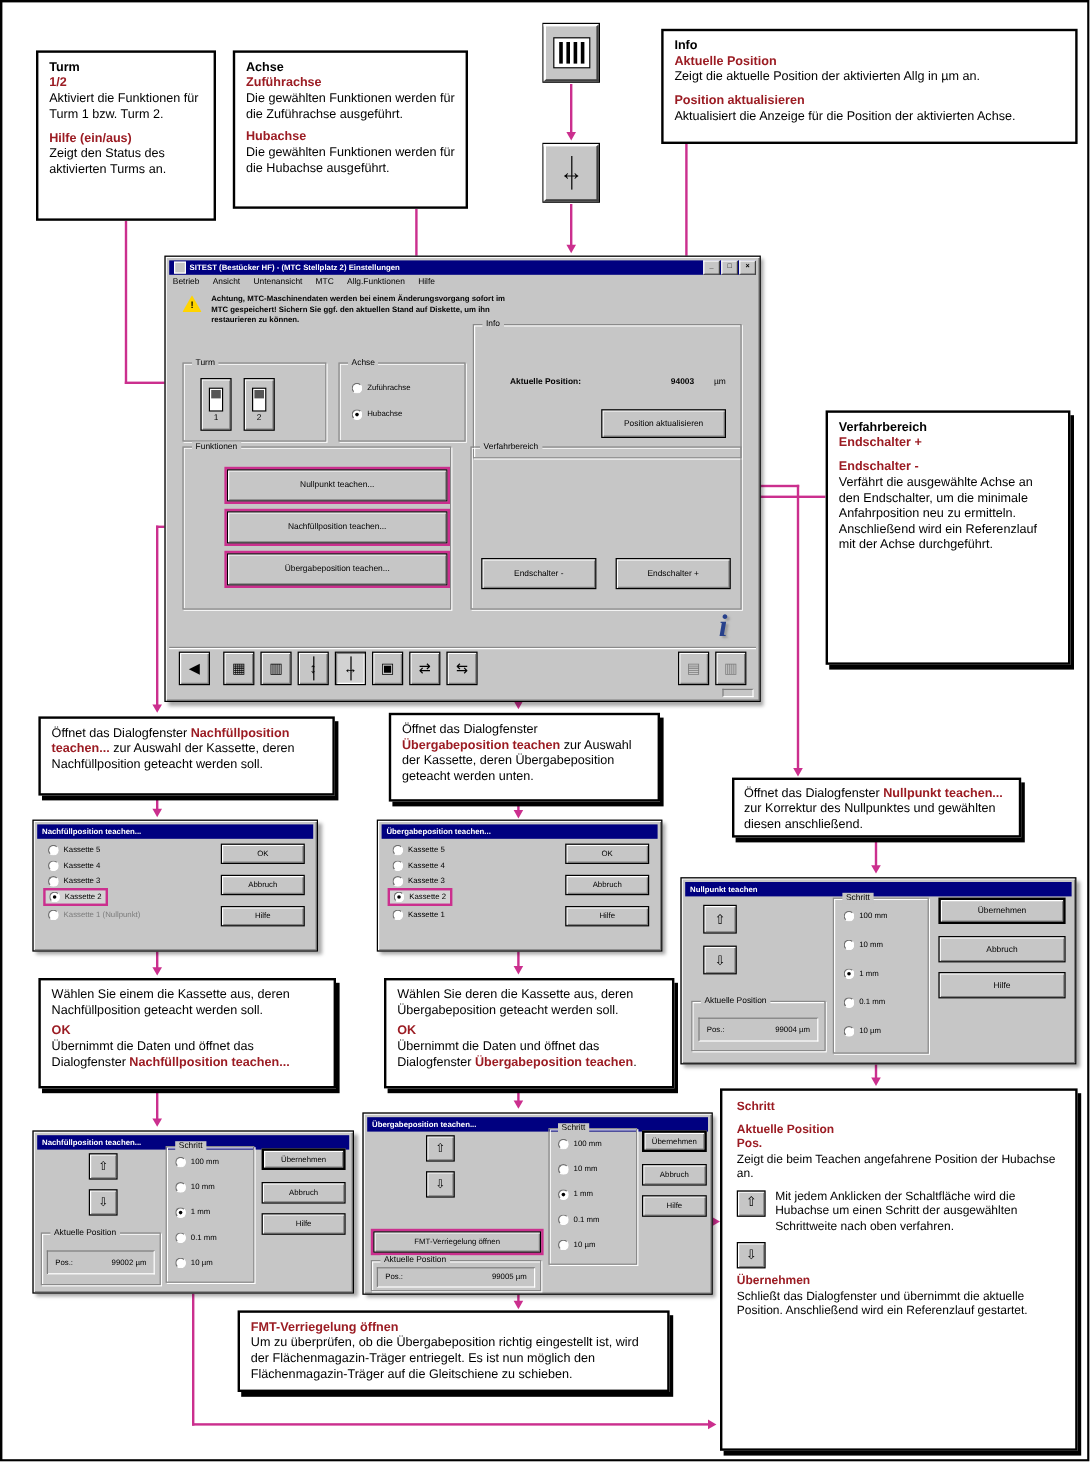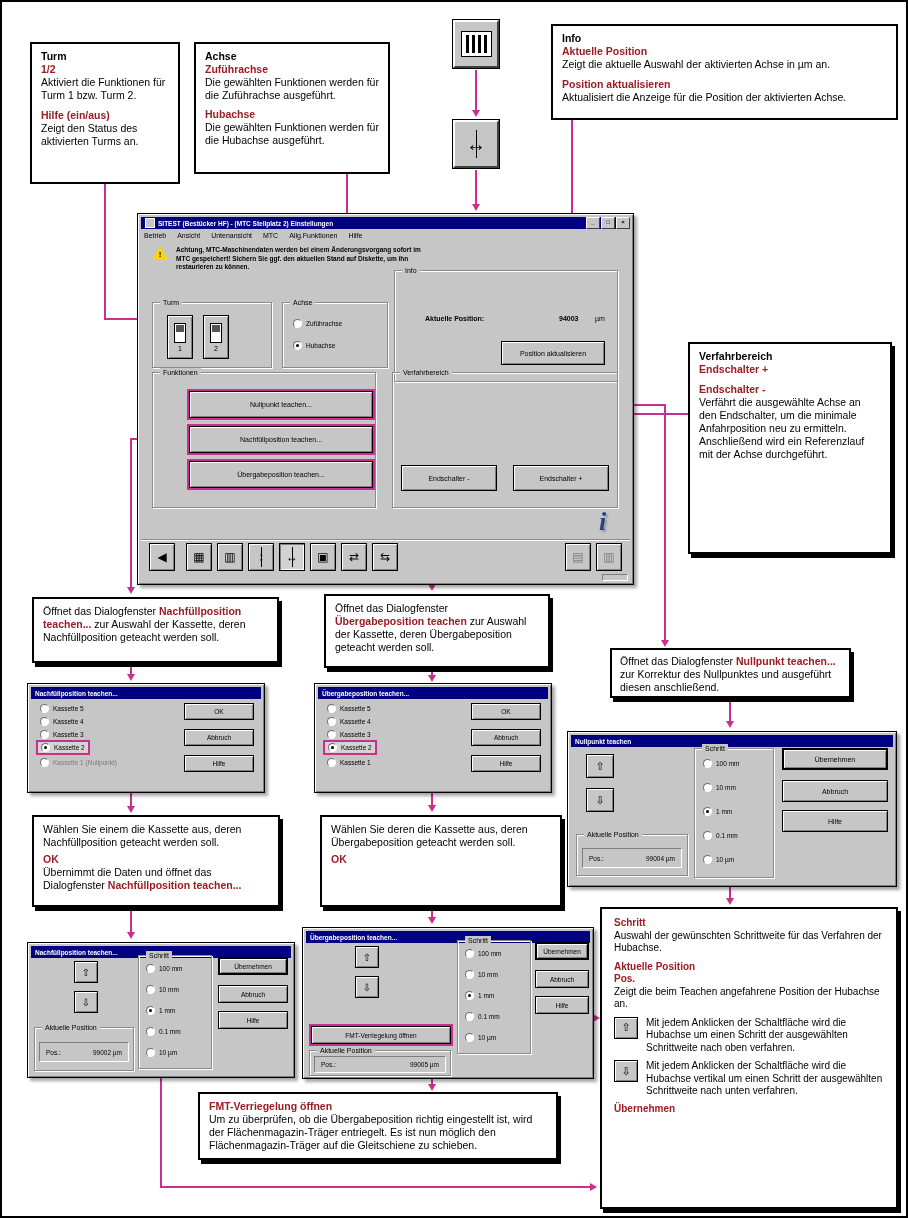--- a/index.html
+++ b/index.html
@@ -133,21 +133,21 @@
         <i></i>
       </span>
   </div>
   <div class="bigbtn" style="left:451px;top:118px">
     <span class="axisbig">↔</span>
   </div>
 
   <div class="co" style="left:549px;top:22px;width:347px;height:96px">
     <div class="b">Info</div>
     <div class="m">Aktuelle Position</div>
-    <div>Zeigt die aktuelle Auswahl der aktivierten Achse in µm an.</div>
+    <div>Zeigt die aktuelle Position der aktivierten Allg in µm an.</div>
     <div class="gap"></div>
     <div class="m">Position aktualisieren</div>
     <div>Aktualisiert die Anzeige für die Position der aktivierten Achse.</div>
   </div>
 
   <div class="win" style="left:135px;top:211px;width:497px;height:372px">
     <div class="dtb">
       <span class="sysicon"></span>
       <span>SITEST (Bestücker HF) - (MTC Stellplatz 2) Einstellungen</span>
       <span class="sp"></span>
@@ -275,25 +275,25 @@
     <div class="gap"></div>
     <div class="m">Endschalter -</div>
     <div>Verfährt die ausgewählte Achse an den Endschalter, um die minimale Anfahrposition neu zu ermitteln. Anschließend wird ein Referenzlauf mit der Achse durchgeführt.</div>
   </div>
 
   <div class="co sh" style="left:30px;top:595px;width:247px;height:66px">
     <span>Öffnet das Dialogfenster </span><span class="m">Nachfüllposition teachen...</span><span> zur Auswahl der Kassette, deren Nachfüllposition geteacht werden soll.</span>
   </div>
 
   <div class="co sh" style="left:322px;top:592px;width:226px;height:74px">
-    <span>Öffnet das Dialogfenster </span><span class="m">Übergabeposition teachen</span><span> zur Auswahl der Kassette, deren Übergabeposition geteacht werden soll.</span>
+    <span>Öffnet das Dialogfenster </span><span class="m">Übergabeposition teachen</span><span> zur Auswahl der Kassette, deren Übergabeposition geteacht werden unten.</span>
   </div>
 
   <div class="co sh" style="left:608px;top:646px;width:241px;height:50px;padding:5px 8px">
-    <span>Öffnet das Dialogfenster </span><span class="m">Nullpunkt teachen...</span><span> zur Korrektur des Nullpunktes und ausgeführt diesen anschließend.</span>
+    <span>Öffnet das Dialogfenster </span><span class="m">Nullpunkt teachen...</span><span> zur Korrektur des Nullpunktes und gewählten diesen anschließend.</span>
   </div>
 
   <div class="win" style="left:25px;top:681px;width:238px;height:110px">
     <div class="dtb">
         <span>Nachfüllposition teachen...</span>
       </div>
     <div class="rrow" style="left:12px;top:20px">
         <span class="radio"></span>
         <span>Kassette 5</span>
       </div>
@@ -361,20 +361,21 @@
 
   <div class="co sh" style="left:30px;top:813px;width:248px;height:92px">
     <div>Wählen Sie einem die Kassette aus, deren Nachfüllposition geteacht werden soll.</div>
     <div class="m" style="margin-top:4px">OK</div>
     <div><span>Übernimmt die Daten und öffnet das Dialogfenster </span><span class="m">Nachfüllposition teachen...</span><span></span></div>
   </div>
 
   <div class="co sh" style="left:318px;top:813px;width:242px;height:92px">
     <div>Wählen Sie deren die Kassette aus, deren Übergabeposition geteacht werden soll.</div>
     <div class="m" style="margin-top:4px">OK</div>
+    <div><span>Übernimmt die Daten und öffnet das Dialogfenster </span><span class="m">Übergabeposition teachen</span><span>.</span></div>
   </div>
 
   <div class="win" style="left:565px;top:729px;width:330px;height:156px">
     <div class="dtb">
         <span>Nullpunkt teachen</span>
       </div>
     <div class="btn" style="left:18px;top:22px;width:28px;height:24px;font-size:11px">
         <span>⇧</span>
       </div>
     <div class="btn" style="left:18px;top:56px;width:28px;height:24px;font-size:11px">
@@ -526,32 +527,31 @@
     </div>
   </div>
 
   <div class="co sh" style="left:196px;top:1090px;width:360px;height:68px">
     <div class="m">FMT-Verriegelung öffnen</div>
     <div>Um zu überprüfen, ob die Übergabeposition richtig eingestellt ist, wird der Flächenmagazin-Träger entriegelt. Es ist nun möglich den Flächenmagazin-Träger auf die Gleitschiene zu schieben.</div>
   </div>
 
   <div class="bigco" style="left:598px;top:905px;width:298px;height:302px">
     <div class="m">Schritt</div>
-    <div>Auswahl der gewünschten Schrittweite für das Verfahren der Hubachse.</div>
     <div class="m" style="margin-top:6px">Aktuelle Position</div>
     <div class="m">Pos.</div>
     <div>Zeigt die beim Teachen angefahrene Position der Hubachse an.</div>
     <div class="srow">
       <span class="sbtn">
           <span>⇧</span>
         </span>
       <span style="flex:1">Mit jedem Anklicken der Schaltfläche wird die Hubachse um einen Schritt der ausgewählten Schrittweite nach oben verfahren.</span>
     </div>
     <div class="srow">
       <span class="sbtn">
           <span>⇩</span>
         </span>
-      <span style="flex:1">Mit jedem Anklicken der Schaltfläche wird die Hubachse vertikal um einen Schritt der ausgewählten Schrittweite nach unten verfahren.</span>
     </div>
     <div class="m" style="margin-top:5px">Übernehmen</div>
+    <div>Schließt das Dialogfenster und übernimmt die aktuelle Position. Anschließend wird ein Referenzlauf gestartet.</div>
   </div>
 
 </div>
 
 </body></html>

